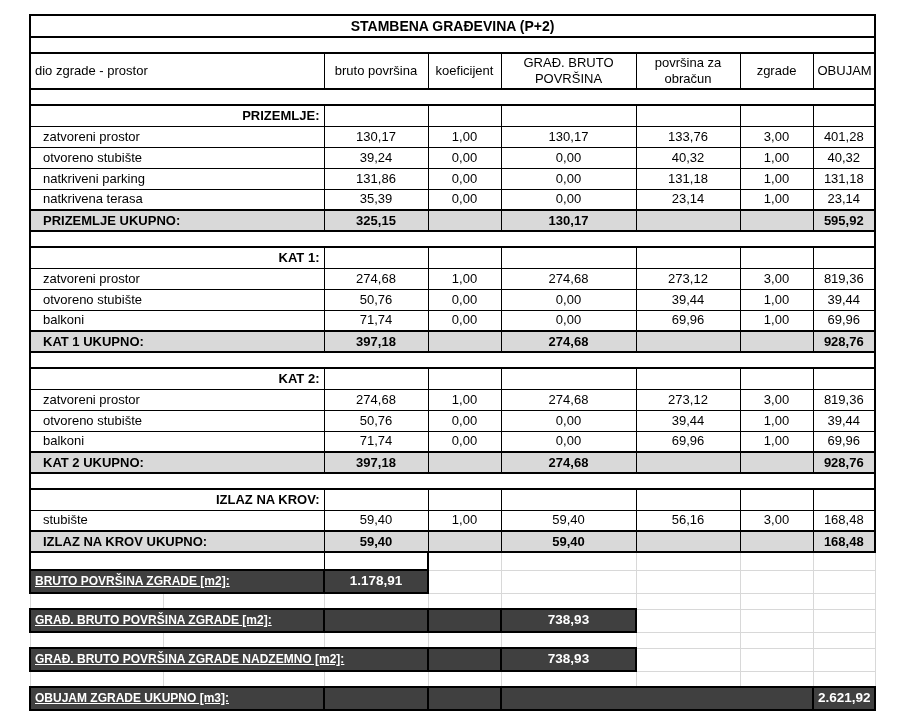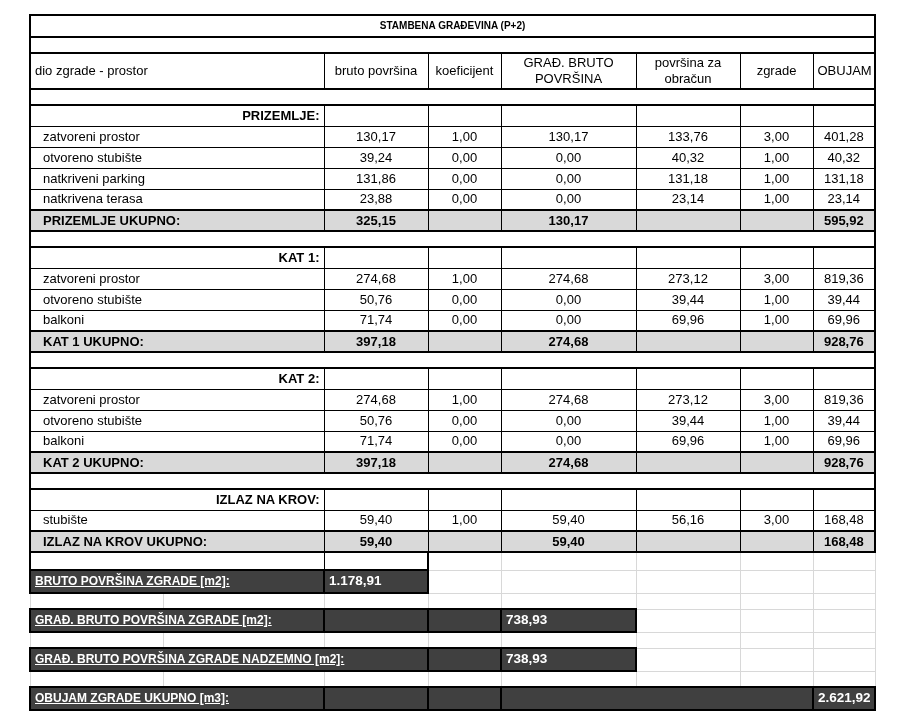--- a/index.html
+++ b/index.html
@@ -17,35 +17,35 @@
   
   tr.h22{height:22px}tr.h16{height:16px}tr.h38{height:36px}
   tr.h21{height:21px}tr.h18{height:18px}tr.h23{height:23px}
   
   .c{border:1px solid var(--border,#000);}
   
   .L{border-left:2px solid var(--border,#000)!important;}
   .R{border-right:2px solid var(--border,#000)!important;}
   .T{border-top:2px solid var(--border,#000)!important;}
   .B{border-bottom:2px solid var(--border,#000)!important;}
-  .title-cell{font-weight:bold;text-align:center;font-size:10px;}
+  .title-cell{font-weight:bold;text-align:center;font-size:14px;}
   .ch{text-align:center;white-space:normal;}
   .chl{text-align:left;}
   .lab{text-align:left;padding-left:12px;}
   .num{text-align:center;}
   .sech{font-weight:bold;text-align:right;}
   .tot{background:var(--total_row_bg,#D9D9D9);font-weight:bold;}
   
   .d{
     background:var(--summary_bg,#404040);
     color:var(--summary_text,#FFFFFF);
     font-weight:bold;border:2px solid var(--border,#000);
   }
   .dl{text-align:left;font-size:12px;text-decoration:underline;}
-  .dv{text-align:left;font-size:13.5px;}
+  .dv{text-align:center;font-size:13.5px;}
   
   .g{border:1px solid var(--gridline,#D8D8D8);}
 </style>
 </head>
 <body>
 
 <div class="sheet">
 <table class="tbl">
   <colgroup>
     <col style="width:133px">
@@ -110,21 +110,21 @@
     <td colspan="2" class="c L lab">natkriveni parking</td>
     <td class="c num">131,86</td>
     <td class="c num">0,00</td>
     <td class="c num">0,00</td>
     <td class="c num">131,18</td>
     <td class="c num">1,00</td>
     <td class="c num R">131,18</td>
   </tr>
   <tr class="h21">
     <td colspan="2" class="c L lab">natkrivena terasa</td>
-    <td class="c num">23,88</td>
+    <td class="c num">35,39</td>
     <td class="c num">0,00</td>
     <td class="c num">0,00</td>
     <td class="c num">23,14</td>
     <td class="c num">1,00</td>
     <td class="c num R">23,14</td>
   </tr>
   <tr class="h21">
     <td colspan="2" class="c L T B tot lab">PRIZEMLJE UKUPNO:</td>
     <td class="c T B tot num">325,15</td>
     <td class="c T B tot num"></td>

